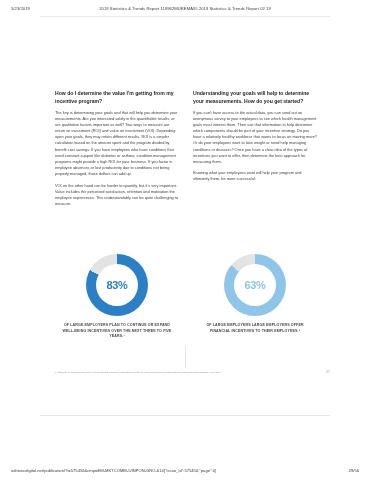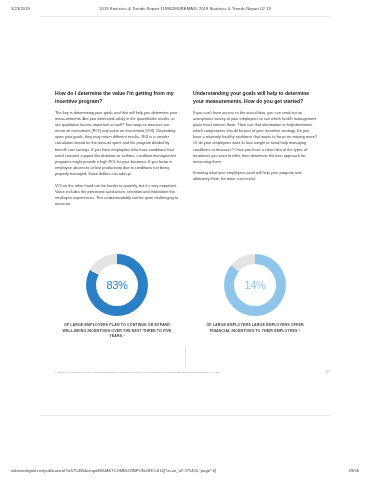--- a/index.html
+++ b/index.html
@@ -124,21 +124,21 @@
     width: 42px;
     height: 42px;
     border-radius: 50%;
     background: #ffffff;
     display: flex;
     align-items: center;
     justify-content: center;
   }
   .donut-value {
     font-size: 11px;
-    font-weight: normal;
+    font-weight: bold;
     letter-spacing: -0.3px;
     line-height: 1;
   }
   .stat-caption {
     margin-top: 7px;
     font-size: 3.6px;
     line-height: 5.6px;
     font-weight: bold;
     text-align: center;
     color: #4a4a4a;
@@ -247,21 +247,21 @@
           <span class="donut-value" id="donut-val-0" style="color: rgb(43, 127, 196);">83%</span>
         </div>
       </div>
       <div class="stat-caption">OF LARGE EMPLOYERS PLAN TO CONTINUE OR EXPAND WELL-BEING INCENTIVES OVER THE NEXT THREE TO FIVE YEARS.¹</div>
     </div>
 
     <div class="stat">
       <div class="donut-wrap">
         <div class="donut" id="donut-1" style="background: conic-gradient(rgb(142, 197, 232) 0deg, rgb(142, 197, 232) 309.6deg, rgb(227, 227, 227) 309.6deg, rgb(227, 227, 227) 360deg);"></div>
         <div class="donut-hole">
-          <span class="donut-value" id="donut-val-1" style="color: rgb(142, 197, 232);">14%</span>
+          <span class="donut-value" id="donut-val-1" style="color: rgb(142, 197, 232);">63%</span>
         </div>
       </div>
       <div class="stat-caption">OF LARGE EMPLOYERS LARGE EMPLOYERS OFFER FINANCIAL INCENTIVES TO THEIR EMPLOYEES.²</div>
     </div>
 
   </div>
 
   <div class="col-divider"></div>
 
   <div class="footnote">1. Strategy &amp; Moving From Fit to VOI Research Program Association Health of Well-being Survey 2018 Results, 2018 Research Institute Alive 2019</div>

